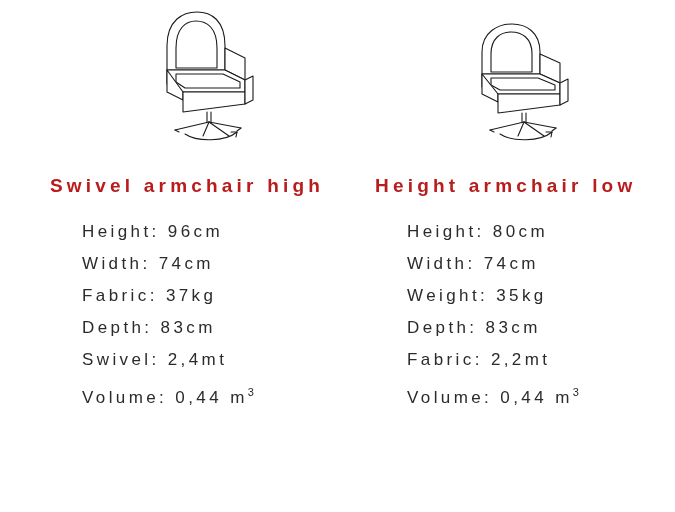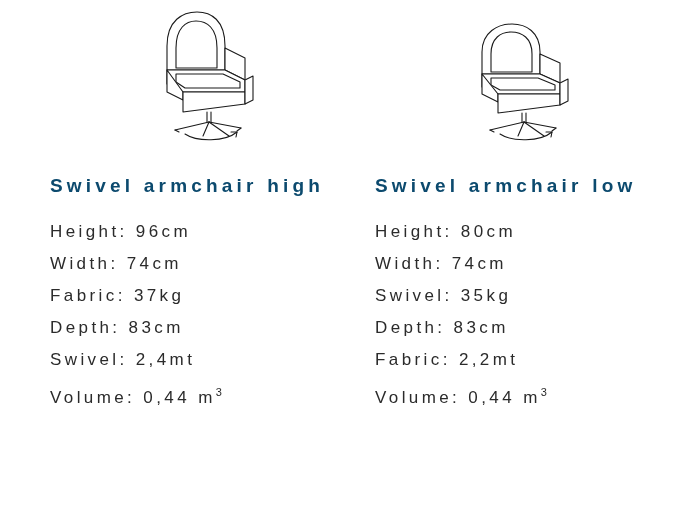--- a/index.html
+++ b/index.html
@@ -41,35 +41,36 @@
     box-sizing: border-box;
   }
   .figure.left-fig { padding-left: 95px; }
   .figure.right-fig { padding-left: 85px; }
 
   .title {
     font-size: 19px;
     font-weight: bold;
     letter-spacing: 4.2px;
     line-height: 32px;
-    color: #0c4a6e;
+    color: #b91c1c;
     margin: 0 0 14px 0;
     white-space: pre-line;
   }
   .specs {
     margin: 0;
     padding: 0;
     list-style: none;
   }
   .spec {
     font-size: 17px;
     letter-spacing: 3.4px;
     line-height: 32px;
     color: #2b2b2b;
     white-space: nowrap;
+    margin-left: 32px;
   }
   .spec .sup {
     font-size: 11px;
     vertical-align: super;
     letter-spacing: 0;
   }
 </style>
 </head>
 <body>
 
@@ -146,25 +147,25 @@
           <path d="M64 114 L96 120"></path>
           <path d="M64 114 L58 128"></path>
           <path d="M64 114 L84 128"></path>
           <path d="M30 122 L34 124"></path>
           <path d="M96 120 L92 123"></path>
 
           <path d="M40 126 C52 134, 80 134, 92 124" fill="none"></path>
           <path d="M92 124 L86 124 M92 124 L91 129"></path>
         </svg>
       </div>
-      <div class="title">Swivel armchair low</div>
+      <div class="title">Height armchair low</div>
       <ul class="specs">
         <li class="spec">Height: 80cm</li>
         <li class="spec">Width: 74cm</li>
-        <li class="spec">Swivel: 35kg</li>
+        <li class="spec">Weight: 35kg</li>
         <li class="spec">Depth: 83cm</li>
         <li class="spec">Fabric: 2,2mt</li>
         <li class="spec"><span>Volume: 0,44 m</span><span class="sup">3</span></li>
       </ul>
     </div>
 
   </div>
 </div>
 
 </body></html>

